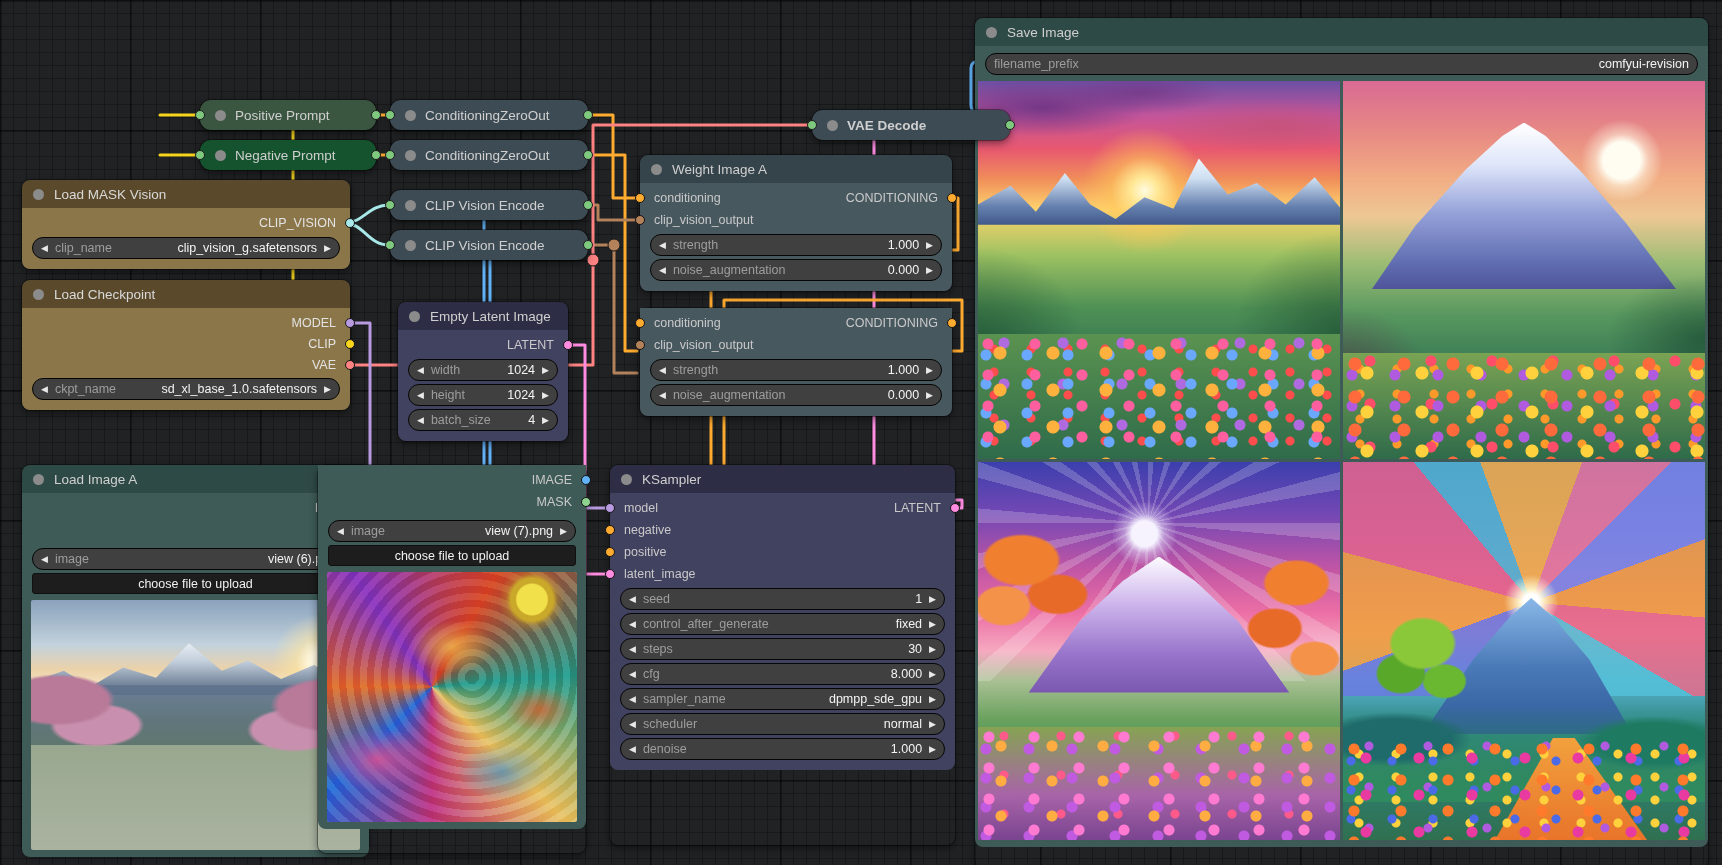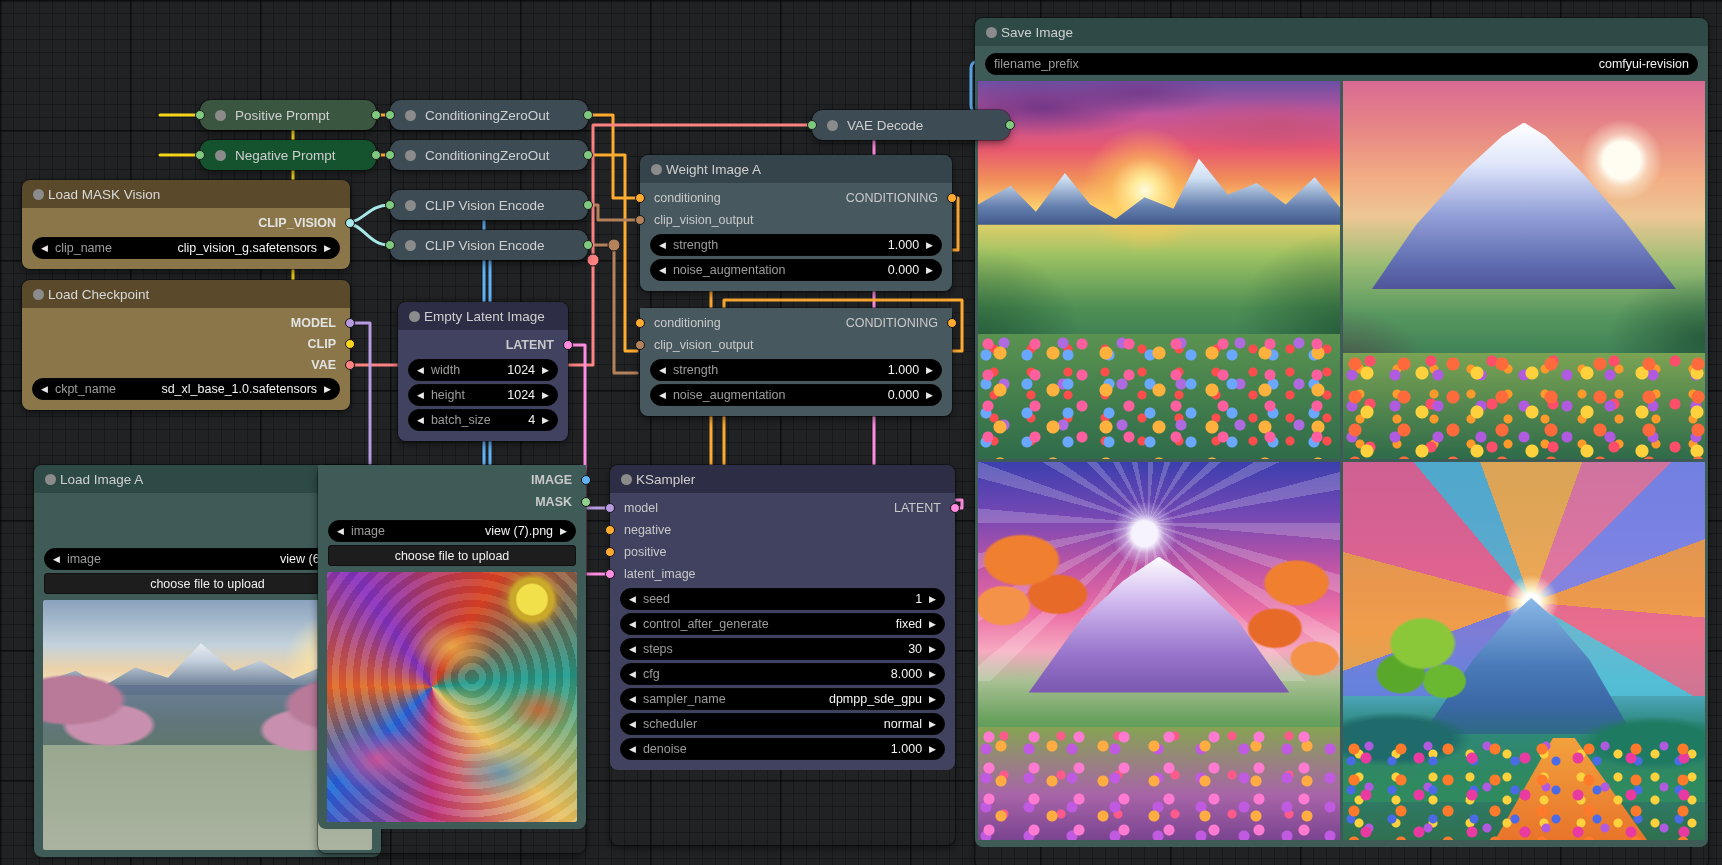--- a/index.html
+++ b/index.html
@@ -13,41 +13,41 @@
       linear-gradient(rgba(0,0,0,.35) 2px,transparent 2px),
       linear-gradient(90deg,rgba(0,0,0,.35) 2px,transparent 2px);
     background-size:13px 13px,13px 13px,130px 130px,130px 130px;
   }
   #wires{position:absolute;inset:0;z-index:1;pointer-events:none;}
   #wires path{fill:none;stroke-width:3;stroke-linejoin:round;stroke-linecap:round;}
 
   .node{position:absolute;z-index:2;border-radius:8px;
         box-shadow:0 3px 9px rgba(0,0,0,.5), 0 0 0 1px rgba(0,0,0,.35);
         font-size:13px;color:#c9c9c9;}
-  .hdr{height:28px;display:flex;align-items:center;gap:4px;padding:0 11px;
+  .hdr{height:28px;display:flex;align-items:center;gap:10px;padding:0 11px;
        border-radius:8px 8px 0 0;font-size:13.5px;color:#cfcfcf;white-space:nowrap;}
   .hdot{width:11px;height:11px;border-radius:50%;flex:0 0 auto;}
   .body{border-radius:0 0 8px 8px;padding-top:4px;padding-bottom:7px;}
 
   .collapsed{position:absolute;z-index:2;height:30px;display:flex;align-items:center;gap:9px;
        padding:0 15px;border-radius:11px;font-size:13.5px;color:#cfcfcf;white-space:nowrap;
        box-shadow:0 3px 9px rgba(0,0,0,.5), 0 0 0 1px rgba(0,0,0,.35);}
   .cdot{position:absolute;top:50%;width:10px;height:10px;border-radius:50%;
         transform:translateY(-50%);border:1px solid #1d1d1d;box-sizing:border-box;}
   .cdot.l{left:-5px;} .cdot.r{right:-5px;}
 
   .row{position:relative;height:22px;display:flex;align-items:center;
        padding:0 14px;font-size:12.5px;color:#c9c9c9;}
   .row .sp{flex:1;}
-  .row.out{justify-content:flex-end;font-weight:bold;}
+  .row.out{justify-content:flex-end;}
   .pin{position:absolute;top:50%;width:10px;height:10px;border-radius:50%;
        border:1px solid #141414;box-sizing:border-box;transform:translate(-50%,-50%);}
   .pin.in{left:0;} .pin.out{left:100%;}
 
-  .wg{height:20px;background:#000000;border:1px solid #060606;border-radius:11px;
+  .wg{height:20px;background:#404040;border:1px solid #060606;border-radius:11px;
       margin:3px 10px;display:flex;align-items:center;gap:7px;padding:0 8px;
       font-size:12.5px;}
   .wg .arr{color:#e9e9e9;font-size:9px;flex:0 0 auto;}
   .wg .lbl{color:#9d9d9d;white-space:nowrap;}
   .wg .val{margin-left:auto;color:#f3f3f3;white-space:nowrap;}
   .btnw{height:19px;background:#1d1d1d;border:1px solid #101010;border-radius:3px;
       margin:3px 10px;display:flex;align-items:center;justify-content:center;
       color:#f0f0f0;font-size:12.5px;}
   .spacer4{height:4px;}
 
@@ -301,21 +301,21 @@
   <span class="hdot" style="background: rgb(139, 139, 139);"></span>
   <span>CLIP Vision Encode</span>
   <span class="cdot r" style="background: rgb(127, 201, 127);"></span>
 </div>
 <div class="collapsed slate" style="left:390px;top:230px;width:168px;">
   <span class="cdot l" style="background: rgb(127, 201, 127);"></span>
   <span class="hdot" style="background: rgb(139, 139, 139);"></span>
   <span>CLIP Vision Encode</span>
   <span class="cdot r" style="background: rgb(127, 201, 127);"></span>
 </div>
-<div class="collapsed slate" style="left:812px;top:110px;width:168px;">
+<div class="collapsed slate" style="left:812px;top:110px;width:168px;font-weight:bold;">
   <span class="cdot l" style="background: rgb(127, 201, 127);"></span>
   <span class="hdot" style="background: rgb(139, 139, 139);"></span>
   <span>VAE Decode</span>
   <span class="cdot r" style="background: rgb(127, 201, 127);"></span>
 </div>
 
 <div class="node olive" style="left:22px;top:180px;width:328px;">
   <div class="hdr">
     <span class="hdot" style="background: rgb(139, 139, 139);"></span>
     <span>Load MASK Vision</span>
@@ -445,21 +445,21 @@
     </div>
     <div class="wg">
       <span class="arr">◀</span>
       <span class="lbl">noise_augmentation</span>
       <span class="val">0.000</span>
       <span class="arr">▶</span>
     </div>
   </div>
 </div>
 
-<div class="node teal" style="left:22px;top:465px;width:347px;height:388px;margin-left:12px;">
+<div class="node teal" style="left:22px;top:465px;width:347px;height:388px;">
   <div class="hdr">
     <span class="hdot" style="background: rgb(139, 139, 139);"></span>
     <span>Load Image A</span>
   </div>
   <div class="body">
     <div class="row out">
       <span>IMAGE</span>
       <span class="pin out" style="background: rgb(97, 178, 247);"></span>
     </div>
     <div class="row out">

